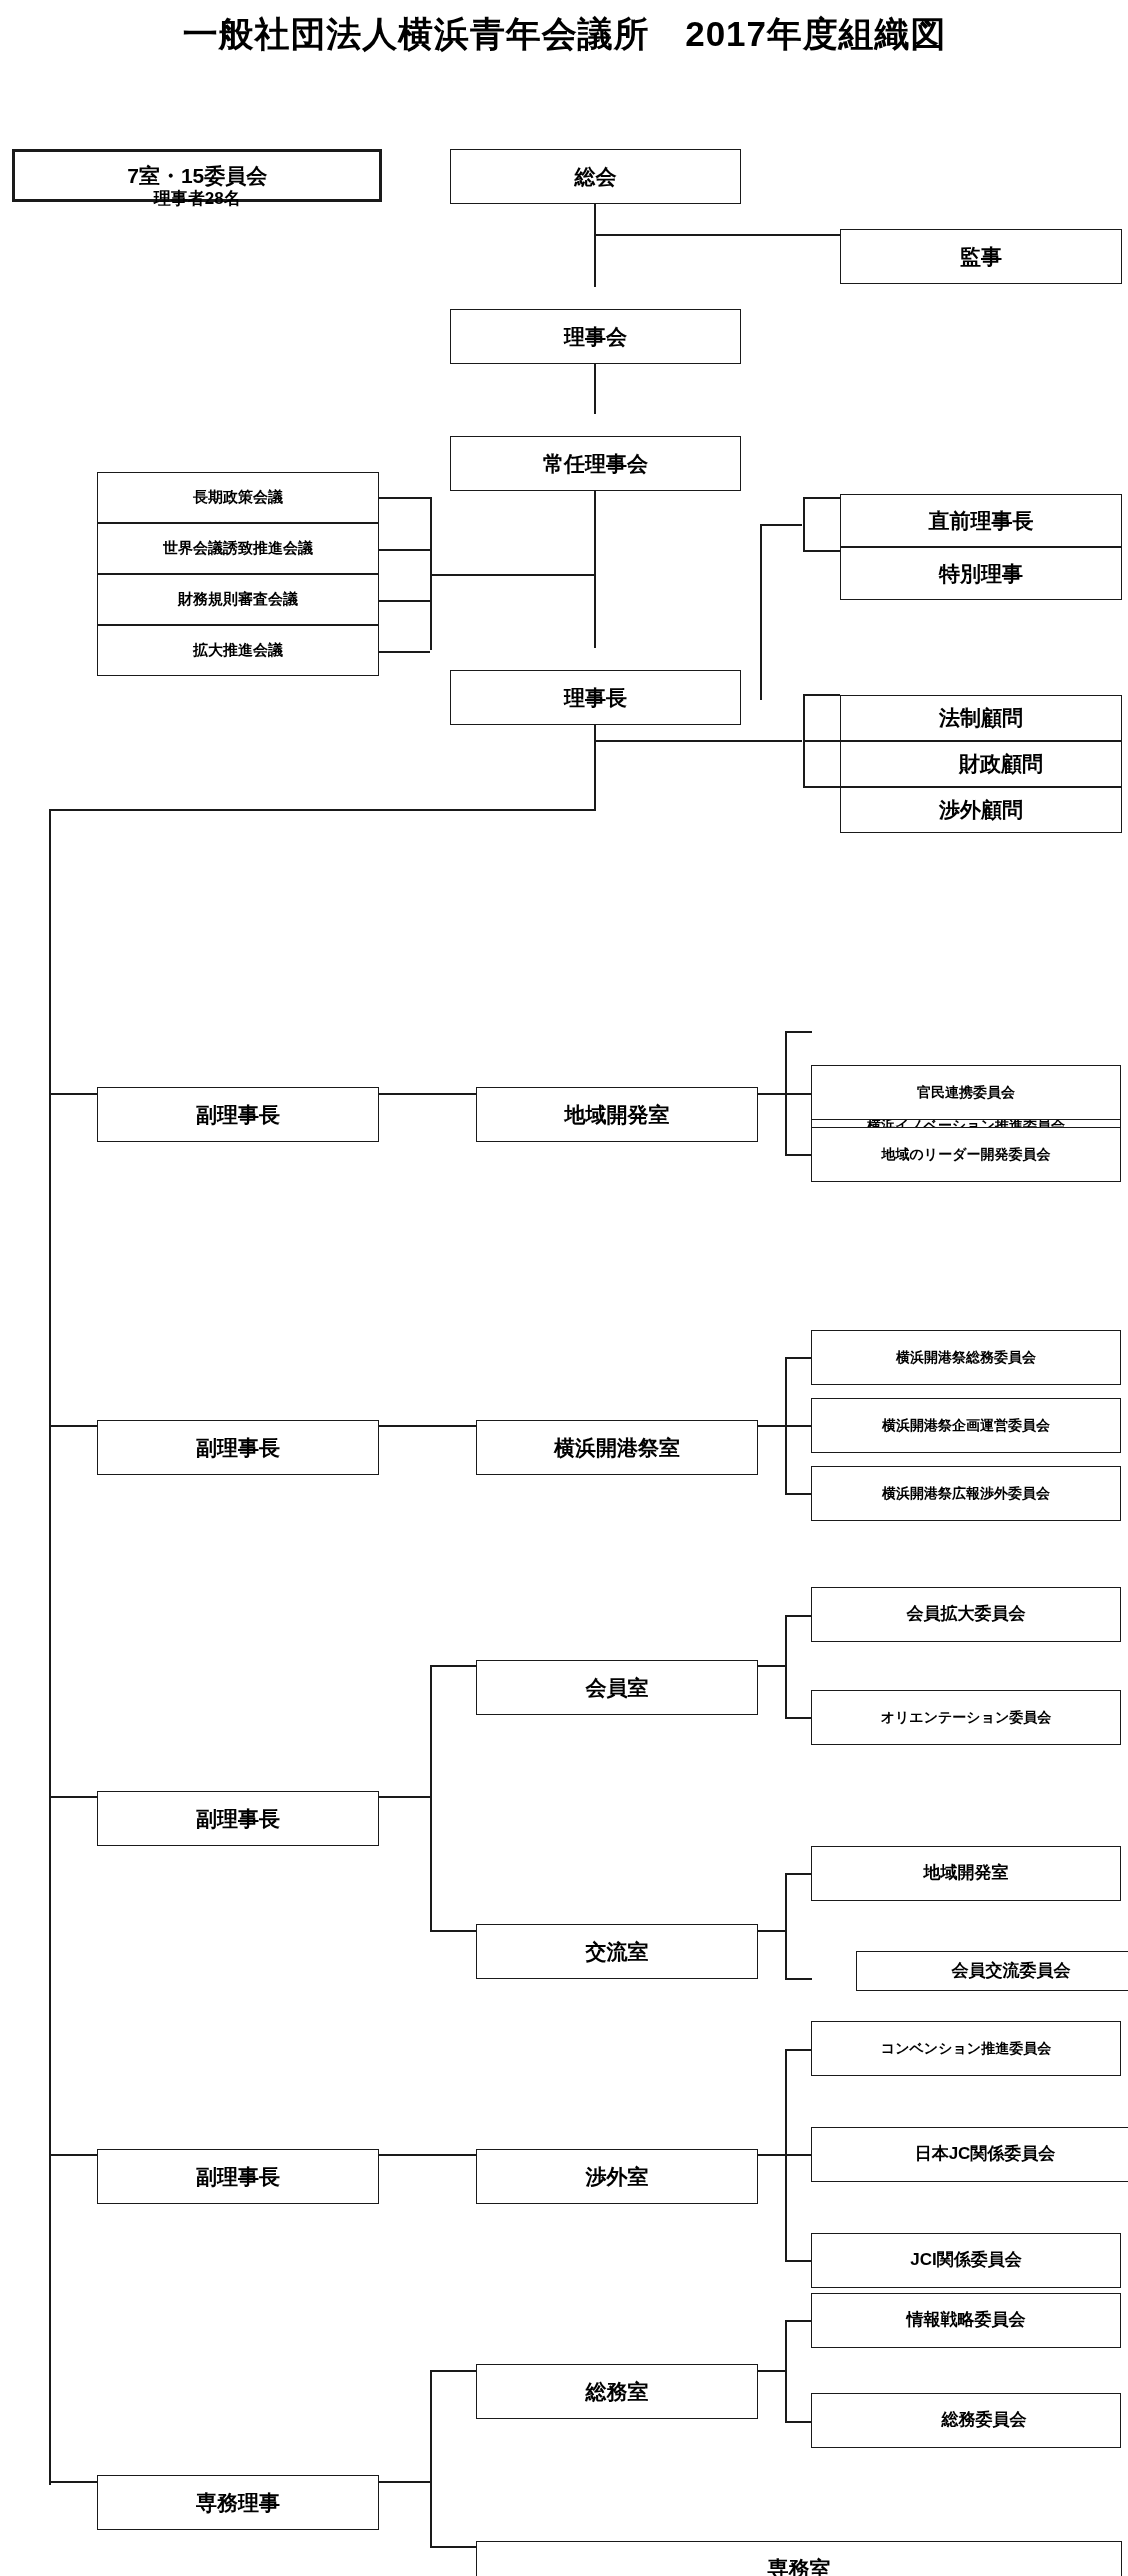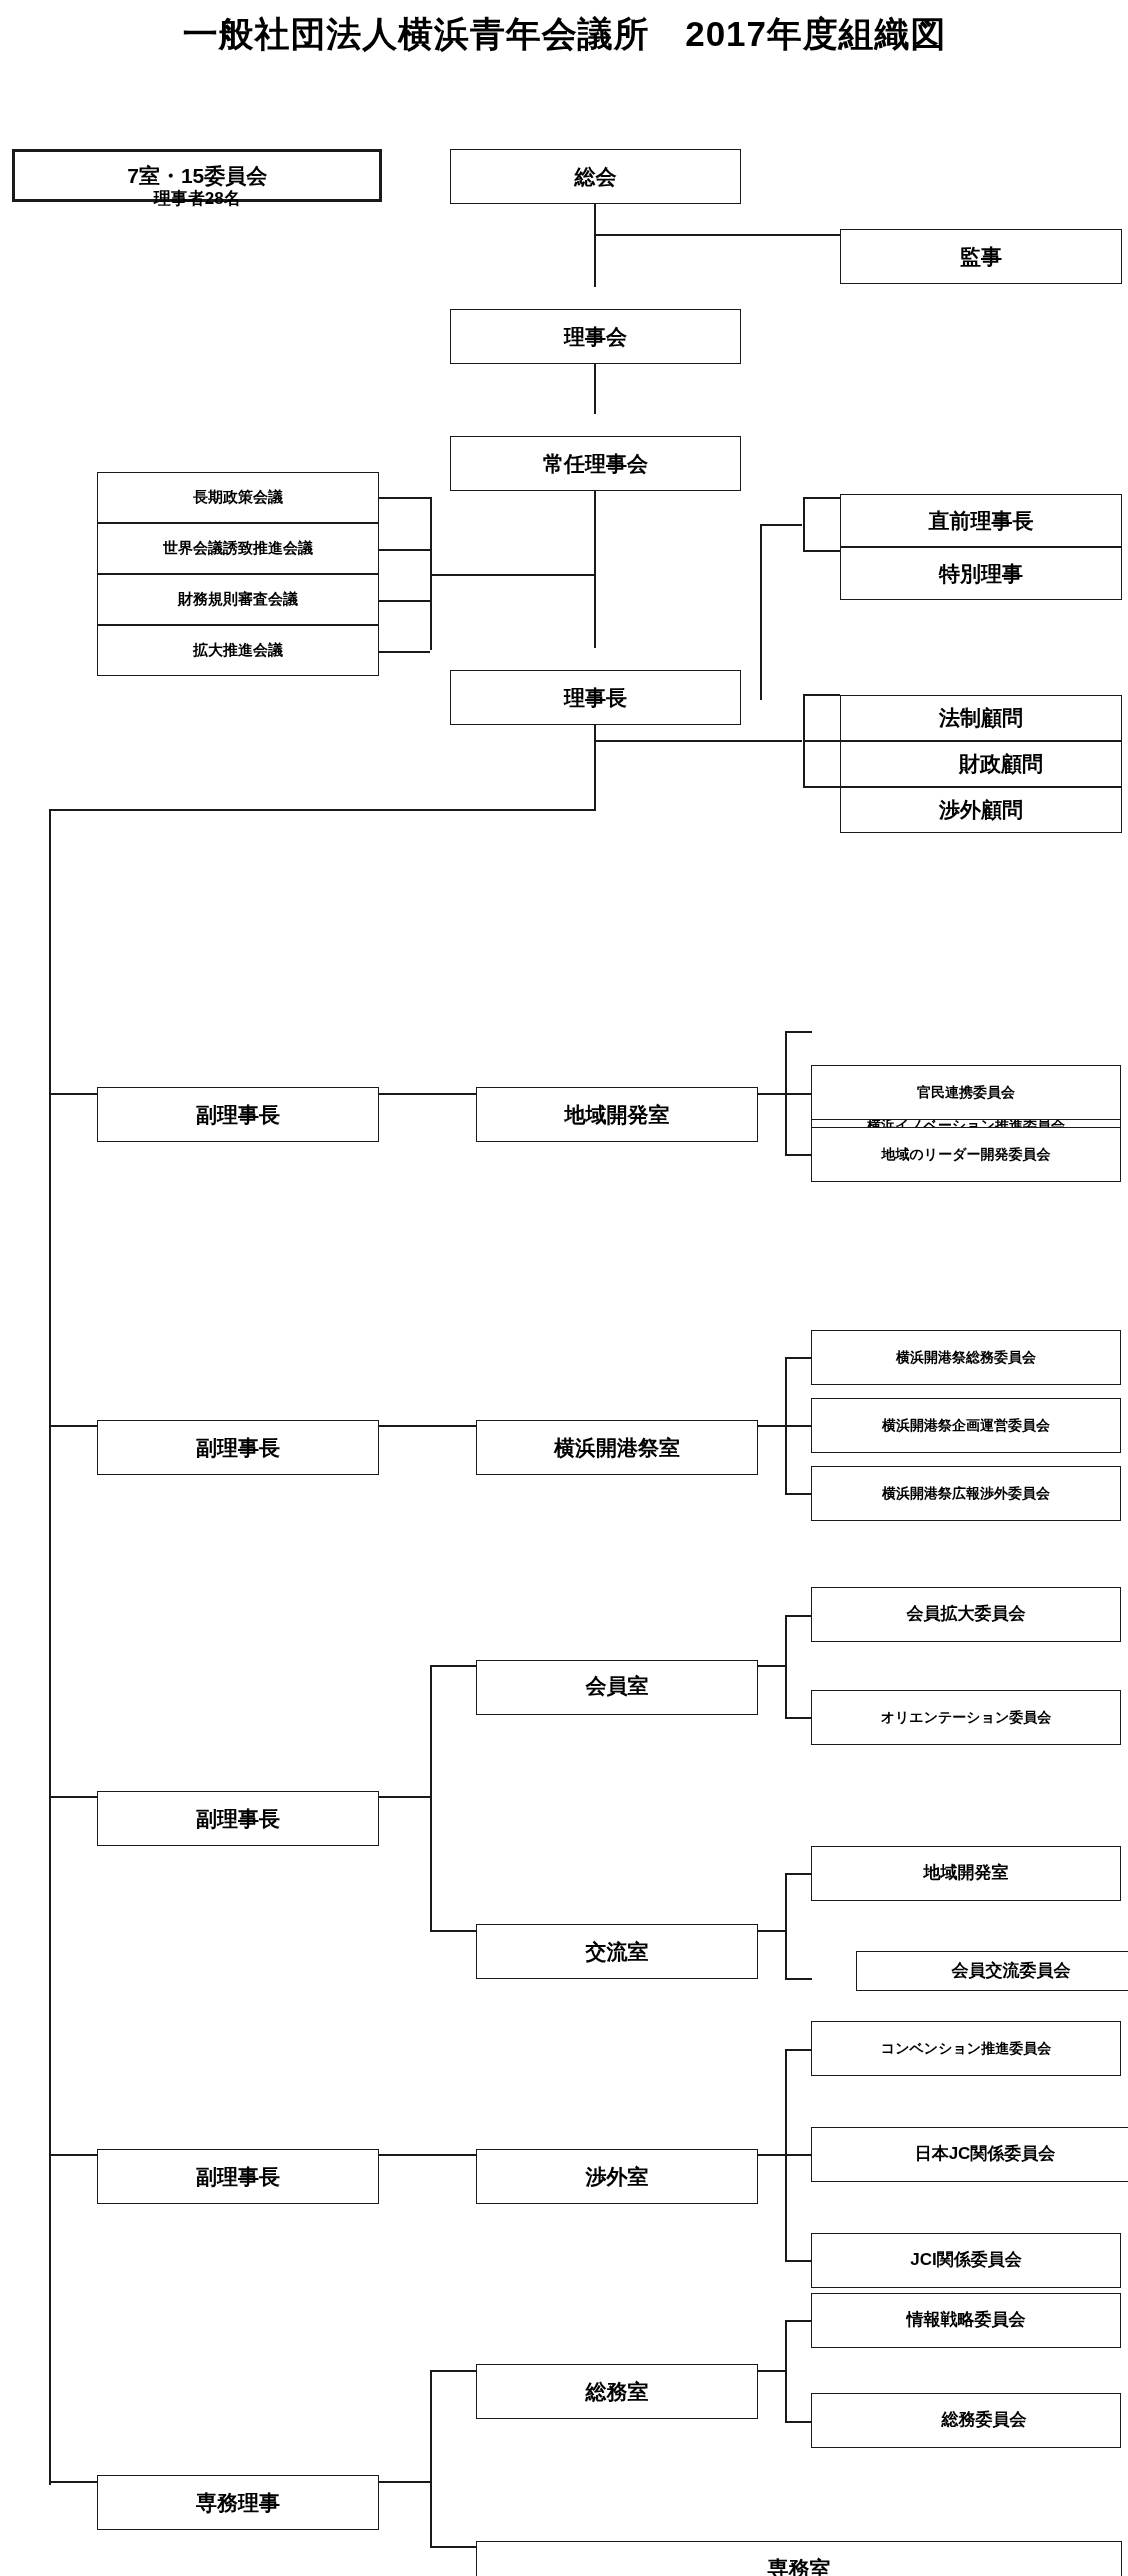--- a/index.html
+++ b/index.html
@@ -213,21 +213,21 @@
   <div class="box b-lg" style="left:97px;top:1769px;width:282px;height:55px;">
     <span>副理事長</span>
   </div>
   <div class="ln lnh" style="left:49px;top:1796px;width:49px;"></div>
 
   <div class="ln lnh" style="left:379px;top:1796px;width:51px;"></div>
   <div class="ln lnv" style="left:430px;top:1665px;height:265px;"></div>
   <div class="ln lnh" style="left:430px;top:1665px;width:46px;"></div>
   <div class="ln lnh" style="left:430px;top:1930px;width:46px;"></div>
 
-  <div class="box b-lg" style="left:476px;top:1638px;width:282px;height:55px;font-family:Liberation Mono, monospace;">
+  <div class="box b-lg" style="left:476px;top:1638px;width:282px;height:55px;">
     <span>会員室</span>
   </div>
   <div class="box b-md" style="left:811px;top:1587px;width:310px;height:55px;">
     <span>会員拡大委員会</span>
   </div>
   <div class="box b-xs" style="left:811px;top:1690px;width:310px;height:55px;">
     <span>オリエンテーション委員会</span>
   </div>
   <div class="ln lnv" style="left:785px;top:1615px;height:102px;"></div>
   <div class="ln lnh" style="left:785px;top:1615px;width:26.5px;"></div>

